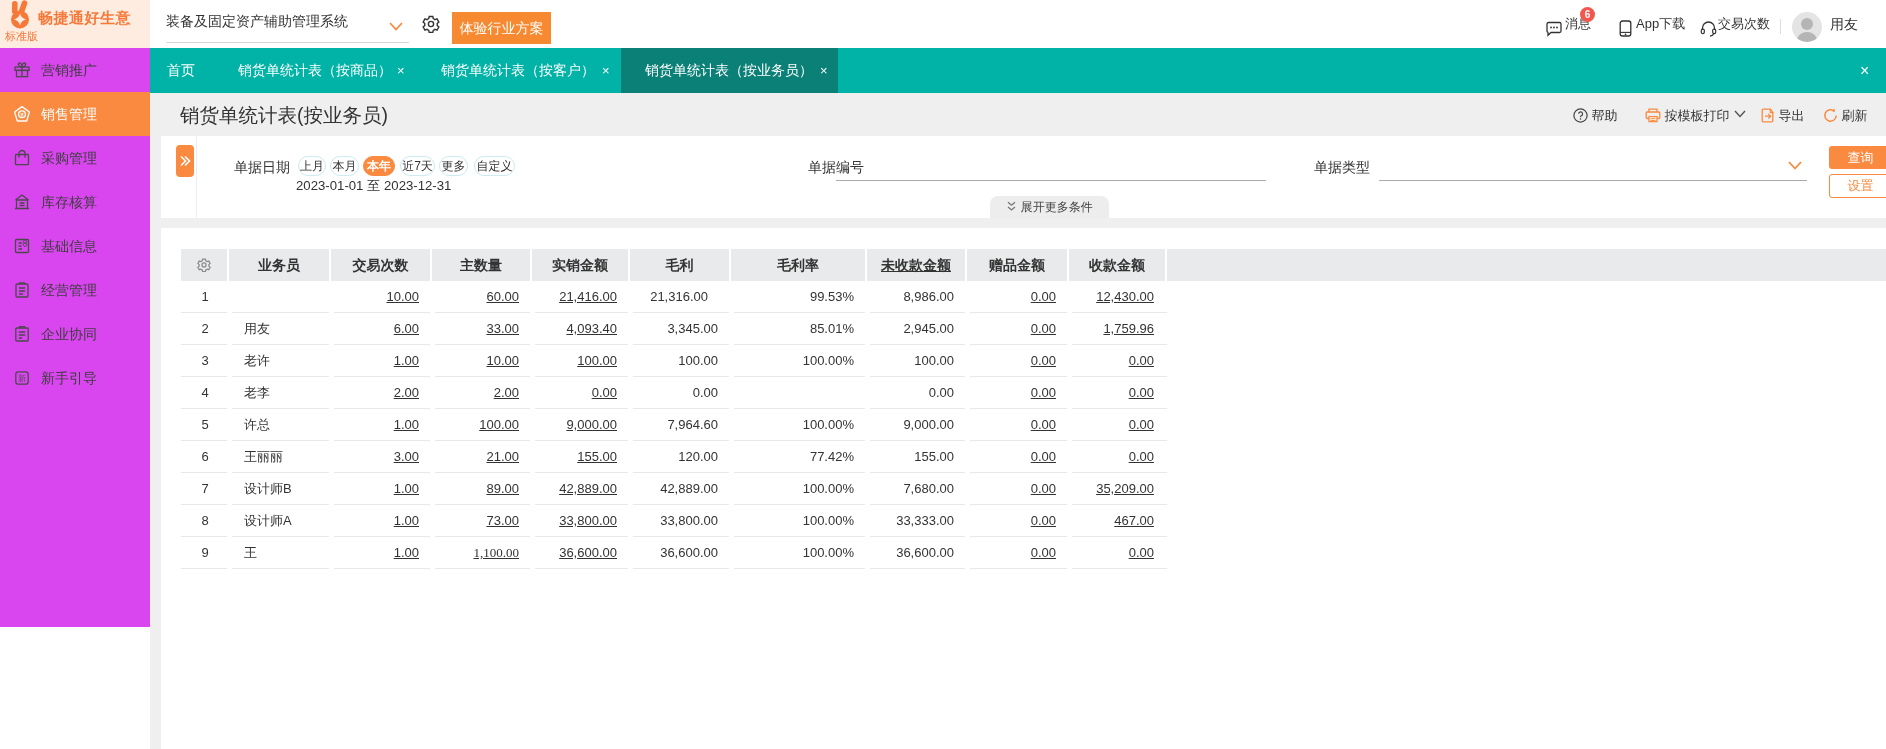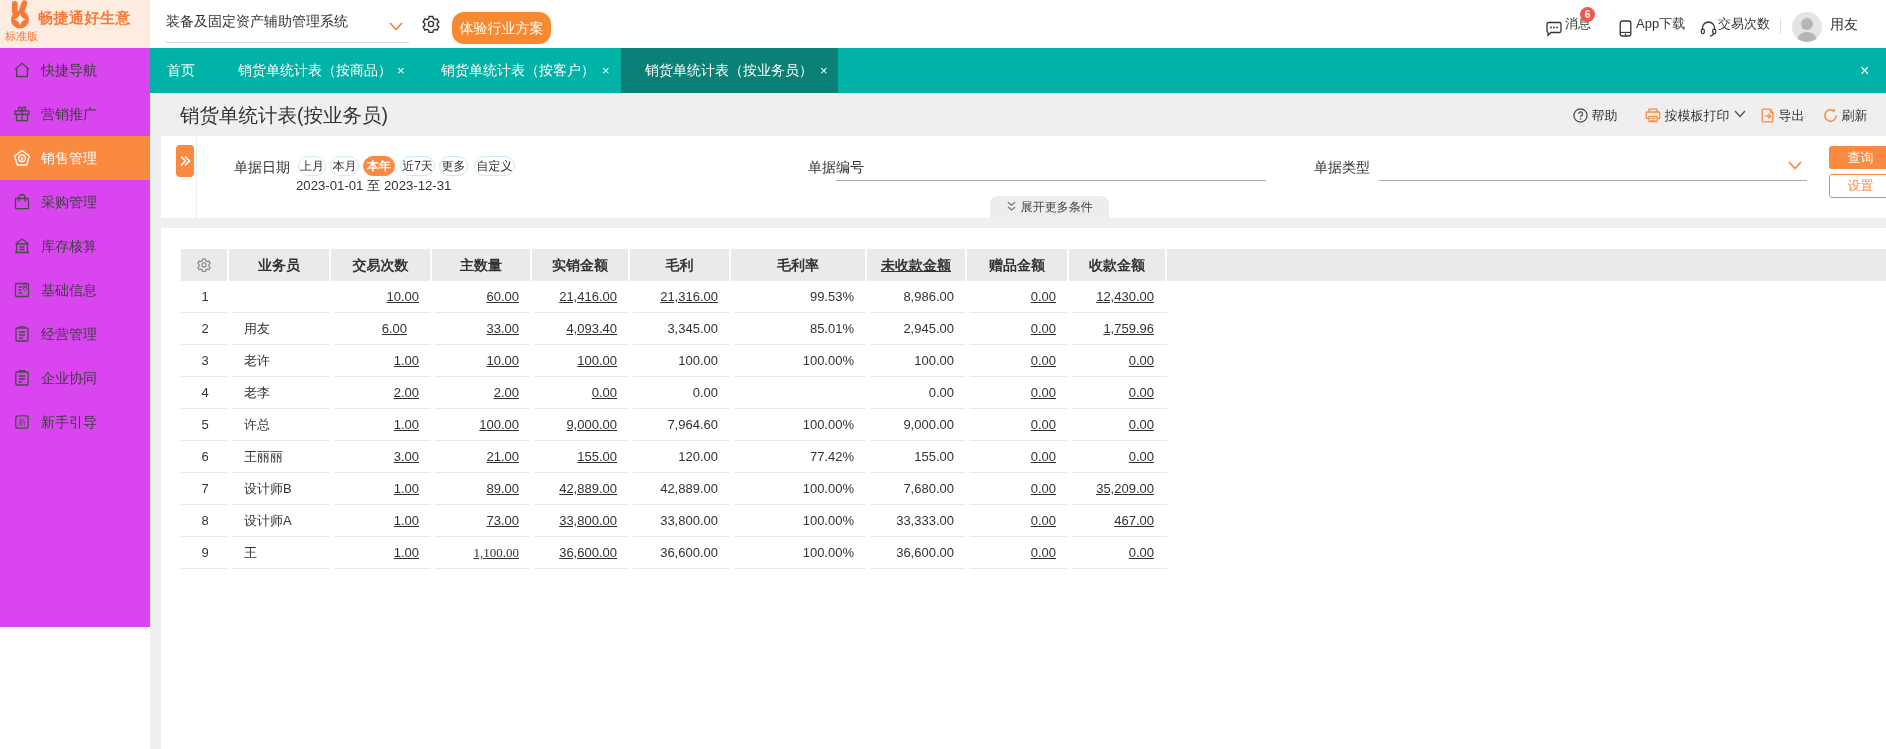--- a/index.html
+++ b/index.html
@@ -14,21 +14,21 @@
 .mi { position:relative; height:44px; }
 .mi .ic { position:absolute; left:13px; top:50%; margin-top:-9px; width:18px; height:18px; }
 .mi .tx { position:absolute; left:41px; top:50%; margin-top:-8px; font-size:14px; line-height:16px; color:#3e3e3e; white-space:nowrap; }
 .mi.act { background:#f98a40; }
 .mi.act .tx { color:#fff; }
 
 
 #topbar { left:150px; top:0; width:1736px; height:48px; background:#fff; }
 #topbar .sel { position:absolute; left:16px; top:13px; font-size:14px; color:#333; }
 #topbar .selline { position:absolute; left:16px; top:42px; width:243px; height:1px; background:#d8d8d8; }
-#topbar .expbtn { position:absolute; left:302px; top:12px; width:99px; height:32px; background:#f78a30; border-radius:12px; color:#fff; font-size:14px; text-align:center; line-height:32px; }
+#topbar .expbtn { position:absolute; left:302px; top:12px; width:99px; height:32px; background:#f78a30; border-radius:0; color:#fff; font-size:14px; text-align:center; line-height:32px; }
 .tbitem { position:absolute; top:0; height:48px; font-size:13px; color:#333; line-height:48px; white-space:nowrap; }
 
 
 #tabbar { left:150px; top:48px; width:1736px; height:45px; background:#00b3a6; }
 .tab { position:absolute; top:0; height:45px; color:#fff; font-size:14px; line-height:45px; white-space:nowrap; }
 .tab .x { position:absolute; top:0; font-size:13px; }
 .tab.on { background:#0a8076; }
 
 
 #content { left:150px; top:93px; width:1736px; height:656px; background:#efefef; }
@@ -184,39 +184,39 @@
         <div class="hc" style="left:888px;width:96px;">收款金额</div>
         <div class="hc" style="left:986px;right:0;"></div>
       </div>
     <div id="tbody">
         <div class="trow">
           <div class="td" style="left:0;width:48px;text-align:center;">1</div>
           <div class="td" style="left:63px;"></div>
           <div class="td tdr" style="left:150px;width:88px;"><span class="u">10.00</span></div>
           <div class="td tdr" style="left:251px;width:87px;"><span class="u">60.00</span></div>
           <div class="td tdr" style="left:351px;width:85px;"><span class="u">21,416.00</span></div>
-          <div class="td tdr" style="left:449px;width:88px;text-decoration:underline;">21,316.00</div>
+          <div class="td tdr" style="left:439px;width:88px;">21,316.00</div>
           <div class="td tdr" style="left:550px;width:123px;">99.53%</div>
           <div class="td tdr" style="left:686px;width:87px;">8,986.00</div>
           <div class="td tdr" style="left:786px;width:89px;"><span class="u">0.00</span></div>
           <div class="td tdr" style="left:888px;width:85px;"><span class="u">12,430.00</span></div>
           <div class="notch" style="left:46px;"></div>
           <div class="notch" style="left:148px;"></div>
           <div class="notch" style="left:249px;"></div>
           <div class="notch" style="left:349px;"></div>
           <div class="notch" style="left:447px;"></div>
           <div class="notch" style="left:548px;"></div>
           <div class="notch" style="left:684px;"></div>
           <div class="notch" style="left:784px;"></div>
           <div class="notch" style="left:886px;"></div>
         </div>
         <div class="trow">
           <div class="td" style="left:0;width:48px;text-align:center;">2</div>
           <div class="td" style="left:63px;">用友</div>
-          <div class="td tdr" style="left:138px;width:88px;"><span class="u">6.00</span></div>
+          <div class="td tdr" style="left:150px;width:88px;"><span class="u">6.00</span></div>
           <div class="td tdr" style="left:251px;width:87px;"><span class="u">33.00</span></div>
           <div class="td tdr" style="left:351px;width:85px;"><span class="u">4,093.40</span></div>
           <div class="td tdr" style="left:449px;width:88px;">3,345.00</div>
           <div class="td tdr" style="left:550px;width:123px;">85.01%</div>
           <div class="td tdr" style="left:686px;width:87px;">2,945.00</div>
           <div class="td tdr" style="left:786px;width:89px;"><span class="u">0.00</span></div>
           <div class="td tdr" style="left:888px;width:85px;"><span class="u">1,759.96</span></div>
           <div class="notch" style="left:46px;"></div>
           <div class="notch" style="left:148px;"></div>
           <div class="notch" style="left:249px;"></div>
@@ -385,26 +385,20 @@
       <path d="M12 3.8 a2.8 2.8 0 0 1 5.6 0 v9.5 h-5.6 z" fill="#f6793a"></path>
       <path d="M21.9 2.1 a2.8 2.8 0 0 1 5.3 1.8 l-3.2 9 -5.3-1.8 z" fill="#f6793a"></path>
       <path d="M20 13.6 q1.2 4.7 5.9 5.9 q-4.7 1.2 -5.9 5.9 q-1.2 -4.7 -5.9 -5.9 q4.7 -1.2 5.9 -5.9 z" fill="#fdecdf"></path>
     </svg>
     <div class="brand">畅捷通好生意</div>
     <div class="ver">标准版</div>
   </div>
   <div id="menu">
       <div class="mi">
         <span class="ic"><svg width="18" height="18" viewBox="0 0 18 18" fill="none" stroke="#4a4a4a" stroke-width="1.3">
-            <path d="M2 8.5 L9 2.2 L16 8.5 M3.6 7.2 V15.5 h10.8 V7.2" stroke-linejoin="round"></path>
-          </svg></span>
-        <span class="tx">快捷导航</span>
-      </div>
-      <div class="mi">
-        <span class="ic"><svg width="18" height="18" viewBox="0 0 18 18" fill="none" stroke="#4a4a4a" stroke-width="1.3">
             <rect x="2" y="6" width="14" height="3.4"></rect>
             <rect x="3.5" y="9.4" width="11" height="6.3"></rect>
             <path d="M9 6 V15.7 M9 5.8 C6 5.8 4.8 3.6 5.6 2.5 C6.5 1.4 9 2 9 5.8 C9 2 11.5 1.4 12.4 2.5 C13.2 3.6 12 5.8 9 5.8 z"></path>
           </svg></span>
         <span class="tx">营销推广</span>
       </div>
       <div class="mi act">
         <span class="ic"><svg width="18" height="18" viewBox="0 0 18 18" fill="none" stroke="#fff" stroke-width="1.3">
             <path d="M9 1.6 L16.4 7 L13.7 16 H4.3 L1.6 7 z" stroke-linejoin="round"></path>
             <circle cx="9" cy="9.3" r="3.4"></circle>

